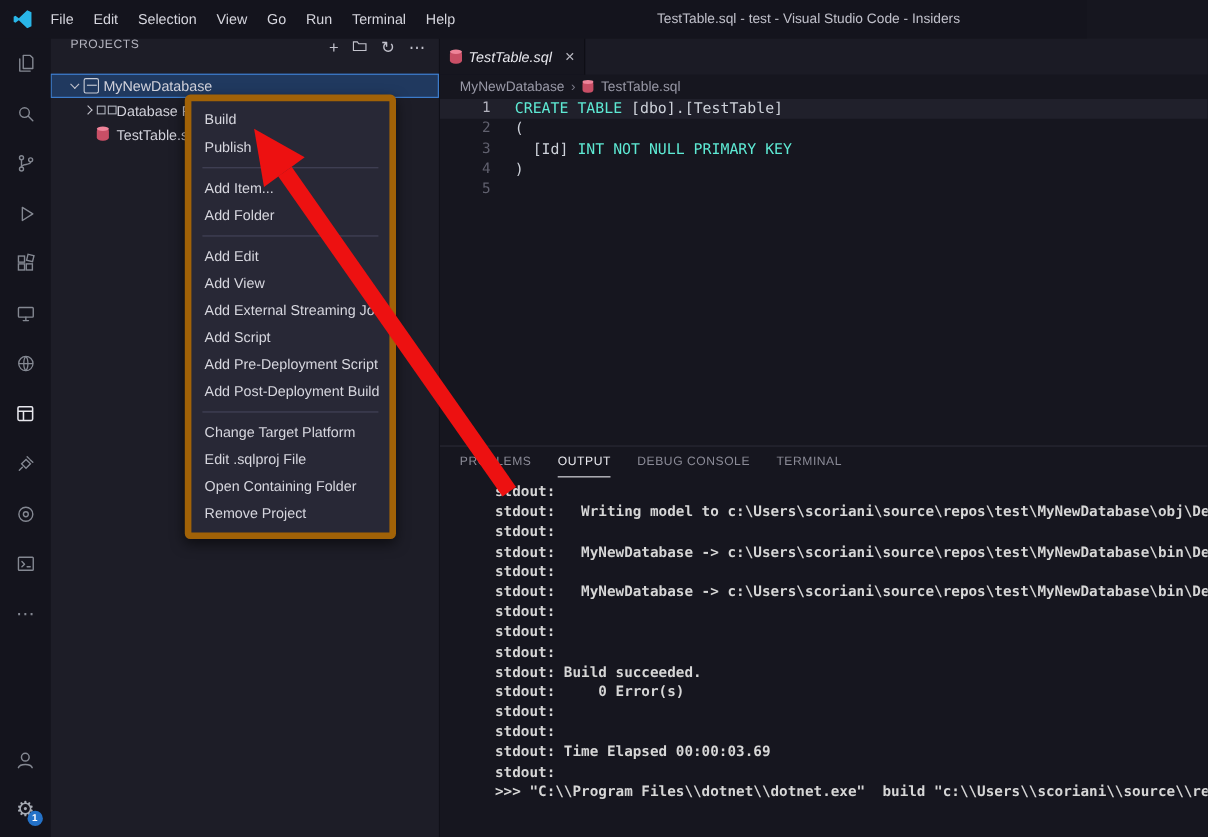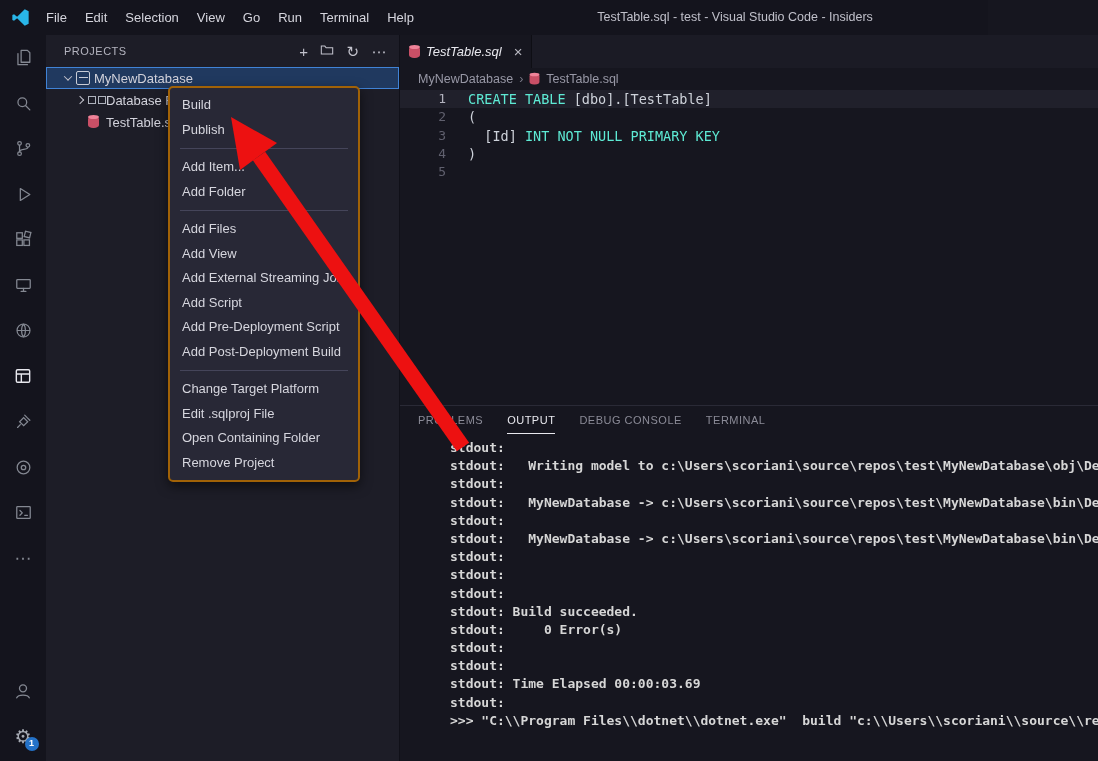--- a/index.html
+++ b/index.html
@@ -18,21 +18,21 @@
   .ab-icon{width:46px;height:45.5px;flex:none;display:flex;align-items:center;justify-content:center;color:#848892;cursor:pointer}
   .ab-icon.active{color:#e8e8ee}
   .ab-icon svg{display:block}
   .ab-ellipsis{font-size:17px;color:#848892}
   .ab-bottom{margin-top:auto;display:flex;flex-direction:column;align-items:center;padding-bottom:2px}
   .gear-glyph{font-size:19px;line-height:1;color:#a7abb4;position:relative}
   .badge{position:absolute;right:-7px;bottom:-5px;width:14px;height:14px;border-radius:50%;background:#2472c8;color:#fff;font-size:9px;font-weight:bold;display:flex;align-items:center;justify-content:center;font-family:"Liberation Sans",sans-serif}
 
   
   .sidebar{position:absolute;top:35px;left:46px;width:354px;height:726px;background:#1d1d27;border-right:1px solid #101018;z-index:5}
-  .sidebar-header{height:32px;display:flex;align-items:center;padding:0 12px 0 18px;font-size:11px;letter-spacing:.5px;color:#b4b4bf}
+  .sidebar-header{height:32px;display:flex;align-items:flex-start;padding:0 12px 0 18px;font-size:11px;letter-spacing:.5px;color:#b4b4bf}
   .sidebar-actions{margin-left:auto;display:flex;gap:12px;align-items:center;color:#c2c2cc}
   .sa{font-size:15px;line-height:1;cursor:pointer}
   .tree-row{height:22px;display:flex;align-items:center;font-size:13px;color:#d2d2db;cursor:pointer;position:relative}
   .tree-row.selected{background:#20395f;outline:1px solid #4083d6;outline-offset:-1px}
   .chev-box{width:16px;flex:none;display:flex;align-items:center;justify-content:center}
   .chev{width:6px;height:6px;border-right:1.4px solid #c4c4cd;border-bottom:1.4px solid #c4c4cd;display:inline-block}
   .chev.down{transform:rotate(45deg) translate(-1px,-1px)}
   .chev.right{transform:rotate(-45deg)}
   .titem-icon{width:18px;flex:none;display:flex;align-items:center;justify-content:flex-start}
   .tree-label{white-space:nowrap}
@@ -68,21 +68,21 @@
 
   
   .panel{height:356px;flex:none;background:#16161f;border-top:1px solid #2a2a36;display:flex;flex-direction:column}
   .panel-tabs{height:28px;flex:none;display:flex;align-items:stretch;padding-left:18px;gap:24px}
   .panel-tab{font-size:11px;letter-spacing:.5px;color:#8b8b97;display:flex;align-items:center;border-bottom:1px solid transparent;cursor:pointer;white-space:nowrap}
   .panel-tab.active{color:#e8e8ee;border-bottom-color:#e8e8ee}
   .output{flex:1;padding:5px 0 0 50px;font-family:"DejaVu Sans Mono",monospace;font-size:13px;font-weight:bold;color:#d6d6d6;overflow:hidden}
   .out-line{height:18.2px;line-height:18.2px;white-space:pre}
 
   
-  .ctx{position:absolute;left:168px;top:86px;width:192px;background:#282836;border:2px solid #a16207;border-radius:5px;box-shadow:0 4px 12px rgba(0,0,0,.55);z-index:50;padding:5px 0}
+  .ctx{position:absolute;left:168px;top:86px;width:192px;background:#282836;border:6px solid #a16207;border-radius:5px;box-shadow:0 4px 12px rgba(0,0,0,.55);z-index:50;padding:5px 0}
   .ctx-item{height:24.5px;line-height:24.5px;padding-left:12px;font-size:13px;color:#d6d6de;cursor:pointer;white-space:nowrap}
   .ctx-sep{height:1px;background:#45455a;margin:6px 10px}
 
   
   .arrow-overlay{position:absolute;top:0;left:0;z-index:60;pointer-events:none}
 </style>
 </head>
 <body>
 
 <div class="titlebar">
@@ -297,21 +297,21 @@
   </div>
 </div>
 
 <div class="ctx" id="ctxmenu">
     <div class="ctx-item">Build</div>
     <div class="ctx-item">Publish</div>
     <div class="ctx-sep"></div>
     <div class="ctx-item">Add Item...</div>
     <div class="ctx-item">Add Folder</div>
     <div class="ctx-sep"></div>
-    <div class="ctx-item">Add Files</div>
+    <div class="ctx-item">Add Edit</div>
     <div class="ctx-item">Add View</div>
     <div class="ctx-item">Add External Streaming Job</div>
     <div class="ctx-item">Add Script</div>
     <div class="ctx-item">Add Pre-Deployment Script</div>
     <div class="ctx-item">Add Post-Deployment Build</div>
     <div class="ctx-sep"></div>
     <div class="ctx-item">Change Target Platform</div>
     <div class="ctx-item">Edit .sqlproj File</div>
     <div class="ctx-item">Open Containing Folder</div>
     <div class="ctx-item">Remove Project</div>

